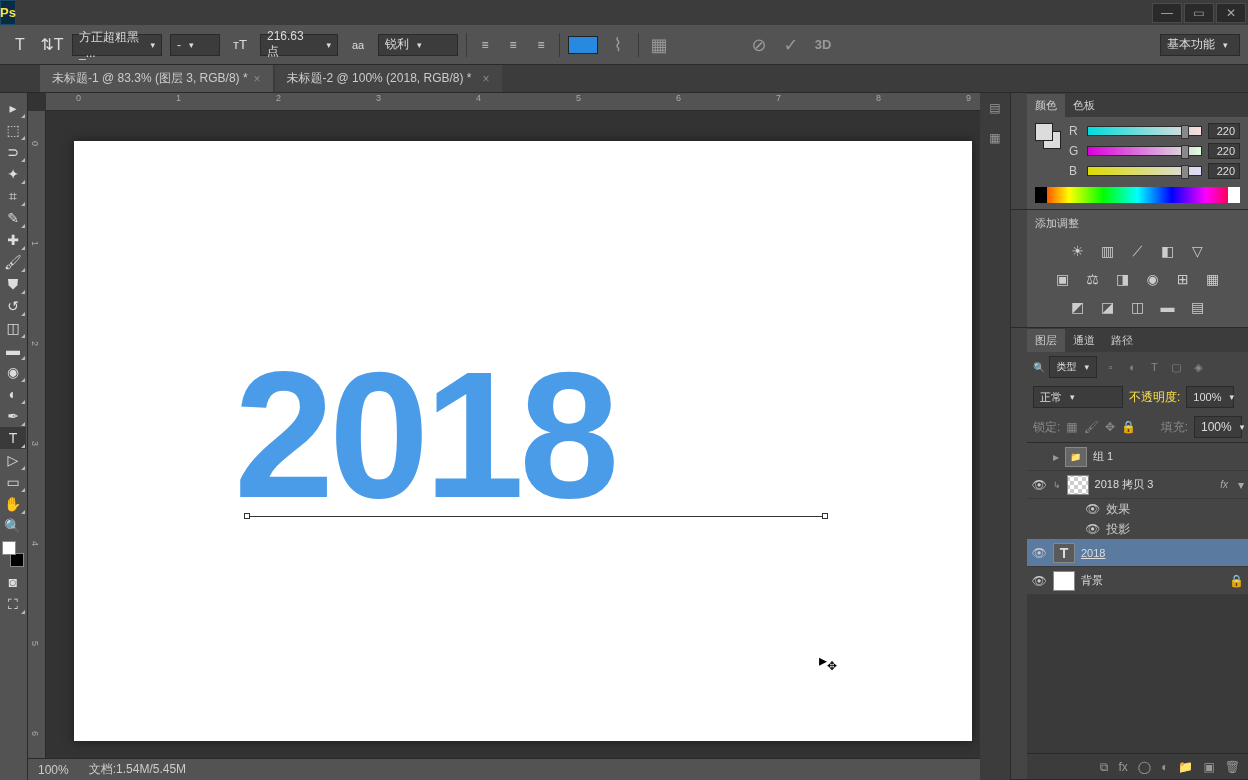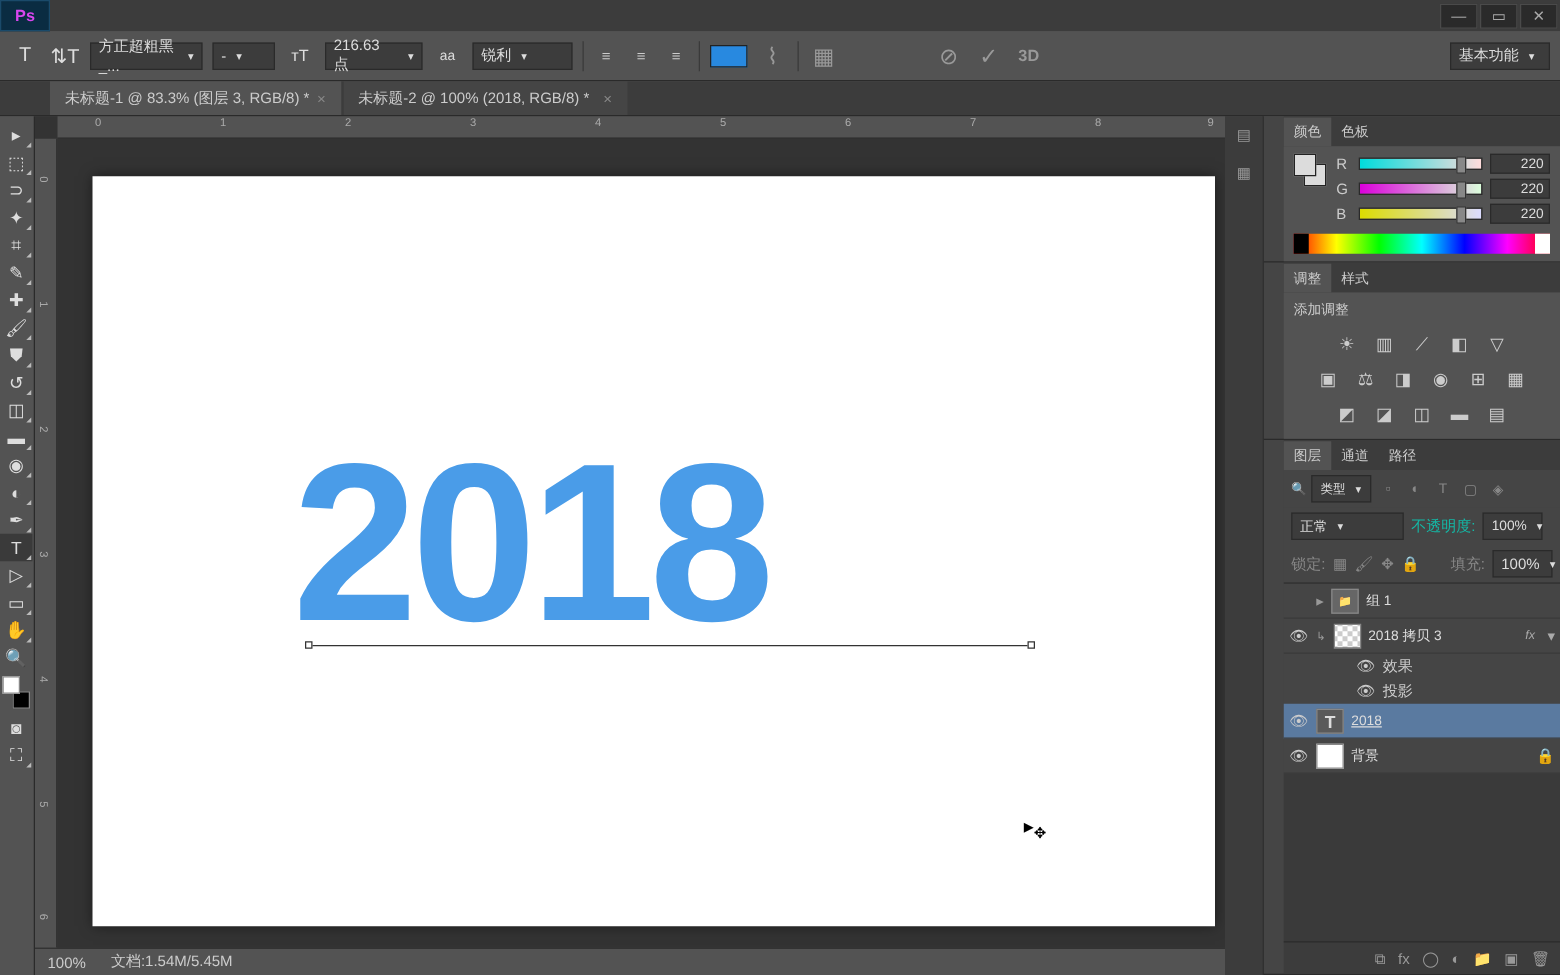--- a/index.html
+++ b/index.html
@@ -1,18 +1,18 @@
 <!DOCTYPE html>
 <html><head>
 <meta charset="utf-8">
 <style>
 * { margin: 0; padding: 0; box-sizing: border-box; font-family: "Microsoft YaHei", Arial, sans-serif; font-size: 12px; }
 body { background: #535353; color: #ccc; width: 1248px; height: 780px; overflow: hidden; position: relative; }
 .titlebar { height: 25px; background: #3c3c3c; display: flex; align-items: center; }
-.ps-logo { width: 40px; height: 25px; background: #0a2c42; color: #d946ef; display: flex; align-items: center; justify-content: center; font-weight: bold; font-size: 13px; border: 1px solid #1a4a6a; }
+.ps-logo { width: 16px; height: 25px; background: #0a2c42; color: #fde047; display: flex; align-items: center; justify-content: center; font-weight: bold; font-size: 13px; border: 1px solid #1a4a6a; }
 .menu { display: flex; gap: 0; }
 .menu-item { padding: 4px 9px; cursor: pointer; color: #e0e0e0; }
 .window-controls { margin-left: auto; display: flex; }
 .win-btn { width: 30px; height: 20px; background: #2a2a2a; color: #aaa; display: flex; align-items: center; justify-content: center; margin-right: 2px; cursor: pointer; border: 1px solid #4a4a4a; }
 .options-bar { height: 40px; background: #535353; border-bottom: 1px solid #2a2a2a; display: flex; align-items: center; padding: 0 8px; gap: 8px; }
 .tool-icon { width: 24px; height: 24px; display: flex; align-items: center; justify-content: center; color: #ddd; font-size: 16px; }
 .dropdown { background: #3c3c3c; border: 1px solid #2a2a2a; color: #ddd; padding: 2px 6px; display: flex; align-items: center; gap: 4px; height: 22px; }
 .dropdown::after { content: "▾"; font-size: 9px; margin-left: 4px; }
 .sep { width: 1px; height: 24px; background: #3a3a3a; }
 .align-btn { width: 20px; height: 20px; display: flex; align-items: center; justify-content: center; cursor: pointer; }
@@ -49,21 +49,21 @@
 .right-wrap { display: flex; height: 100%; }
 .panel { border-bottom: 1px solid #2a2a2a; padding-left: 16px; }
 .panel-tabs { height: 24px; background: #3c3c3c; display: flex; align-items: center; }
 .panel-tab { padding: 4px 8px; color: #ccc; cursor: pointer; font-size: 11px; }
 .panel-tab.active { background: #535353; }
 .panel-body { padding: 6px 8px; background: #535353; }
 .color-slider { display: flex; align-items: center; gap: 6px; margin-bottom: 4px; }
 .color-slider-label { width: 12px; color: #ccc; }
 .color-slider-track { flex: 1; height: 10px; position: relative; border: 1px solid #2a2a2a; }
 .color-slider-thumb { position: absolute; right: 12px; top: -2px; width: 8px; height: 14px; background: #888; border: 1px solid #333; }
-.color-slider-val { width: 48px; background: #3c3c3c; border: 1px solid #2a2a2a; color: #ddd; padding: 1px 4px; text-align: right; font-size: 11px; }
+.color-slider-val { width: 32px; background: #3c3c3c; border: 1px solid #2a2a2a; color: #ddd; padding: 1px 4px; text-align: right; font-size: 11px; }
 .spectrum { height: 16px; background: linear-gradient(to right, #ff0000, #ffff00, #00ff00, #00ffff, #0000ff, #ff00ff, #ff0000); margin-top: 4px; position: relative; }
 .spectrum::before { content: ""; position: absolute; left: 0; top: 0; width: 12px; height: 100%; background: #000; }
 .spectrum::after { content: ""; position: absolute; right: 0; top: 0; width: 12px; height: 100%; background: #fff; }
 .adj-icons { display: flex; flex-wrap: wrap; gap: 8px; justify-content: center; padding: 4px 0; }
 .adj-icon { width: 22px; height: 20px; color: #ccc; display: flex; align-items: center; justify-content: center; font-size: 14px; cursor: pointer; }
 .layers-filter { display: flex; align-items: center; gap: 4px; padding: 4px 6px; background: #454545; }
 .layers-opts { display: flex; align-items: center; gap: 6px; padding: 4px 6px; background: #454545; font-size: 11px; }
 .layers-opts .dropdown { flex: 0 0 auto; width: 90px; font-size: 11px; }
 .lock-row { display: flex; align-items: center; gap: 6px; padding: 4px 6px; background: #454545; font-size: 11px; color: #888; border-bottom: 1px solid #2a2a2a; }
 .layer-list { background: #454545; }
@@ -241,24 +241,20 @@
                   </div>
                 <input class="color-slider-val" value="220" style="">
               </div>
             </div>
           </div>
           <div class="spectrum"></div>
         </div>
       </div>
 
       <div class="panel">
-        <div class="panel-tabs">
-          <div class="panel-tab active">调整</div>
-          <div class="panel-tab">样式</div>
-        </div>
         <div class="panel-body">
           <div style="font-size:11px;color:#ccc;margin-bottom:6px">添加调整</div>
           <div class="adj-icons">
             <div class="adj-icon">☀</div>
             <div class="adj-icon">▥</div>
             <div class="adj-icon">⟋</div>
             <div class="adj-icon">◧</div>
             <div class="adj-icon">▽</div>
           </div>
           <div class="adj-icons">
@@ -289,21 +285,21 @@
           <span style="font-size:10px;color:#ccc">🔍</span>
           <div class="dropdown" style="width:48px;font-size:10px">类型</div>
           <div class="filter-ico">▫</div>
           <div class="filter-ico">◐</div>
           <div class="filter-ico">T</div>
           <div class="filter-ico">▢</div>
           <div class="filter-ico">◈</div>
         </div>
         <div class="layers-opts">
           <div class="dropdown">正常</div>
-          <span style="color:#14b8a6">不透明度:</span>
+          <span style="color:#fde047">不透明度:</span>
           <div class="dropdown" style="width:48px">100%</div>
         </div>
         <div class="lock-row">
           <span>锁定:</span>
           <span>▦</span>
           <span>🖌</span>
           <span>✥</span>
           <span>🔒</span>
           <span style="margin-left:auto">填充:</span>
           <div class="dropdown" style="width:48px">100%</div>

